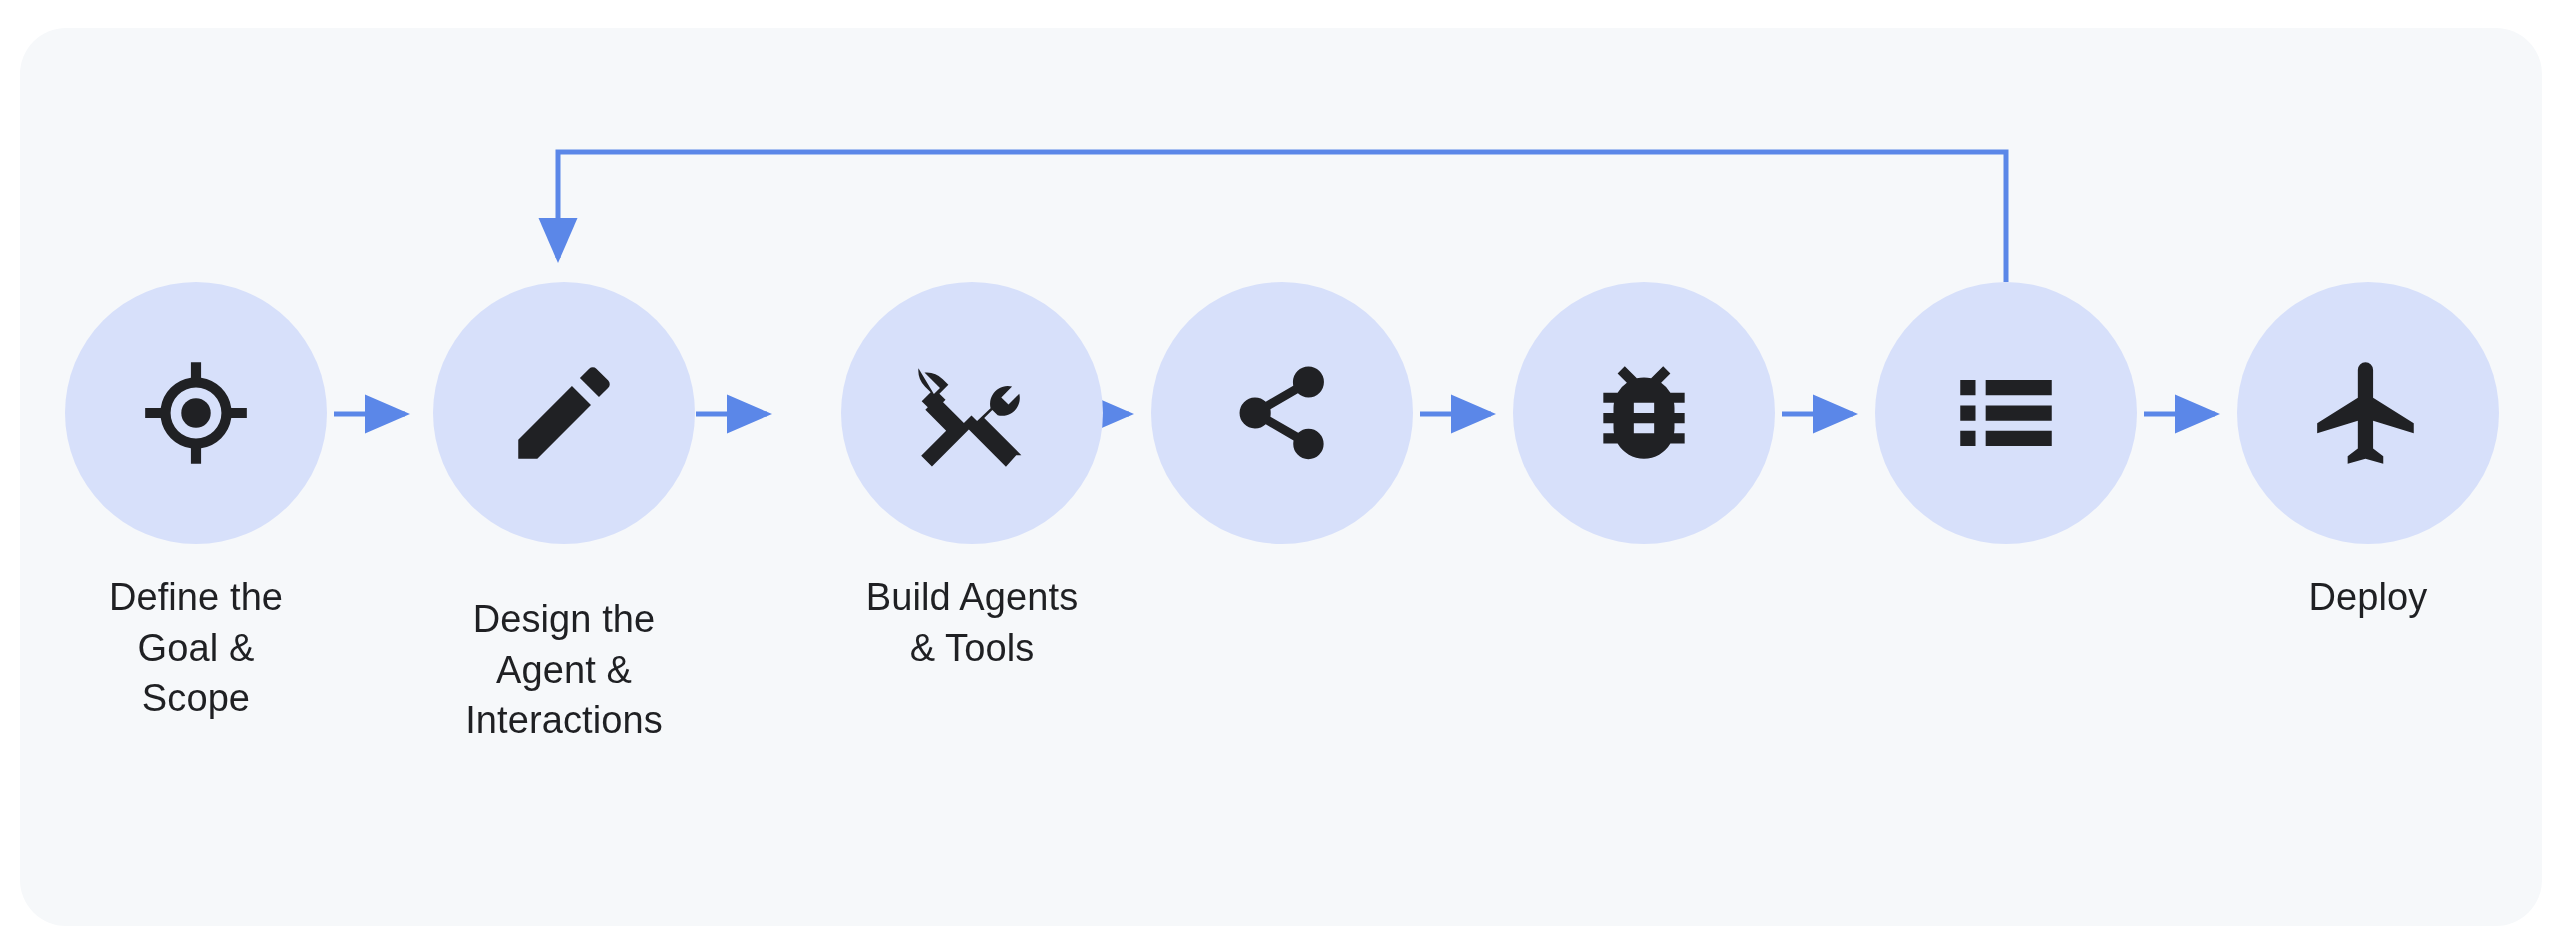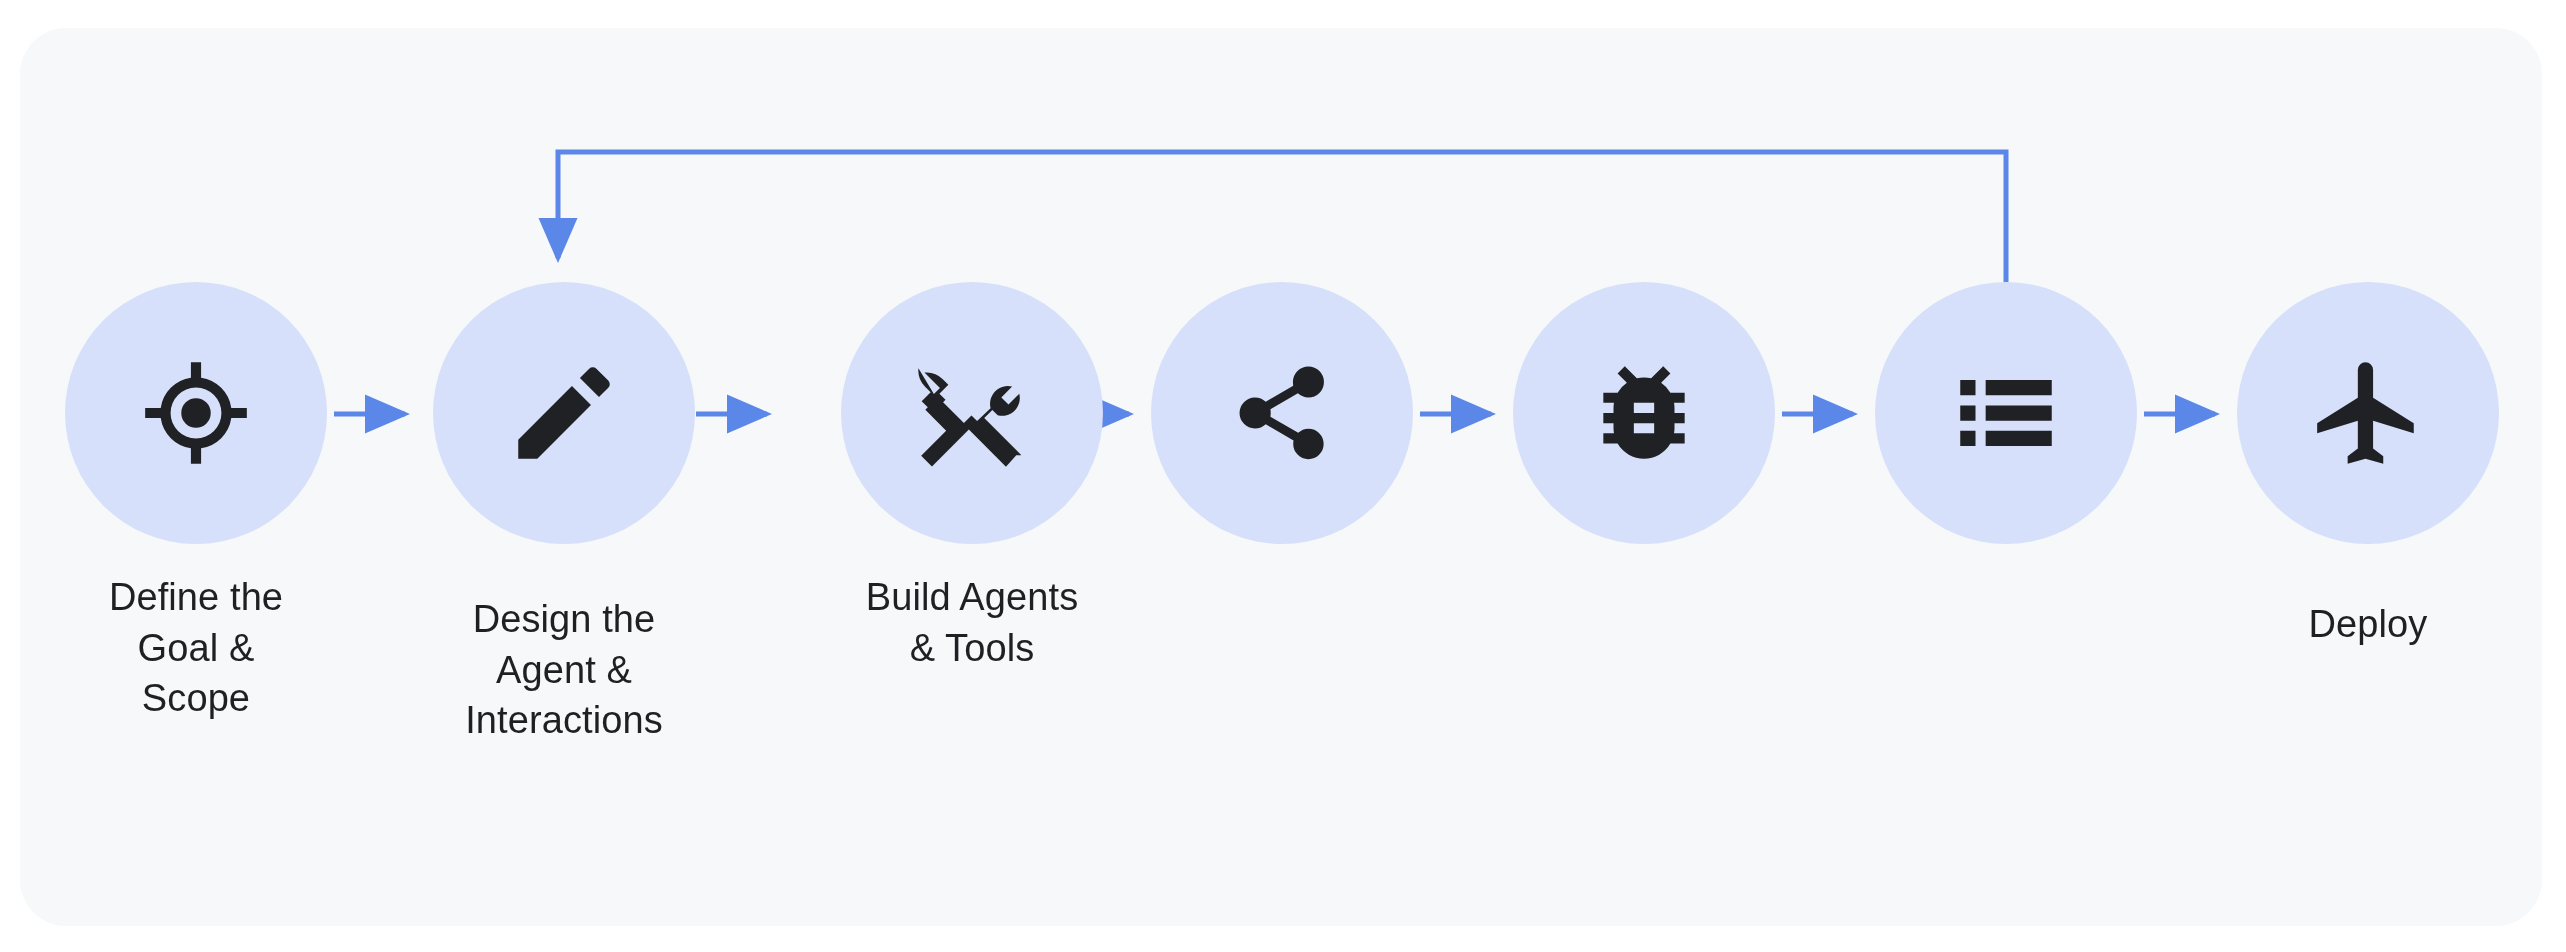--- a/index.html
+++ b/index.html
@@ -175,21 +175,21 @@
   <div class="node" style="left:2006px;">
     <div class="node-circle">
       <span class="node-icon">
         <svg viewBox="0 0 24 24">
           <path d="M3 5.5h3v3H3v-3zm0 5h3v3H3v-3zm0 5h3v3H3v-3zM8 5.5h13v3H8v-3zm0 5h13v3H8v-3zm0 5h13v3H8v-3z"></path>
         </svg>
       </span>
     </div>
   </div>
 
-  <div class="node" style="left:2368px;gap:27px;">
+  <div class="node" style="left:2368px;">
     <div class="node-circle">
       <span class="node-icon">
         <svg viewBox="0 0 24 24">
           <path d="M21 16v-2l-8-5V3.5a1.5 1.5 0 0 0-3 0V9l-8 5v2l8-2.5V19l-2 1.5V22l3.5-1 3.5 1v-1.5L13 19v-5.5L21 16z"></path>
         </svg>
       </span>
     </div>
     <div class="node-label">Deploy</div>
   </div>
 

